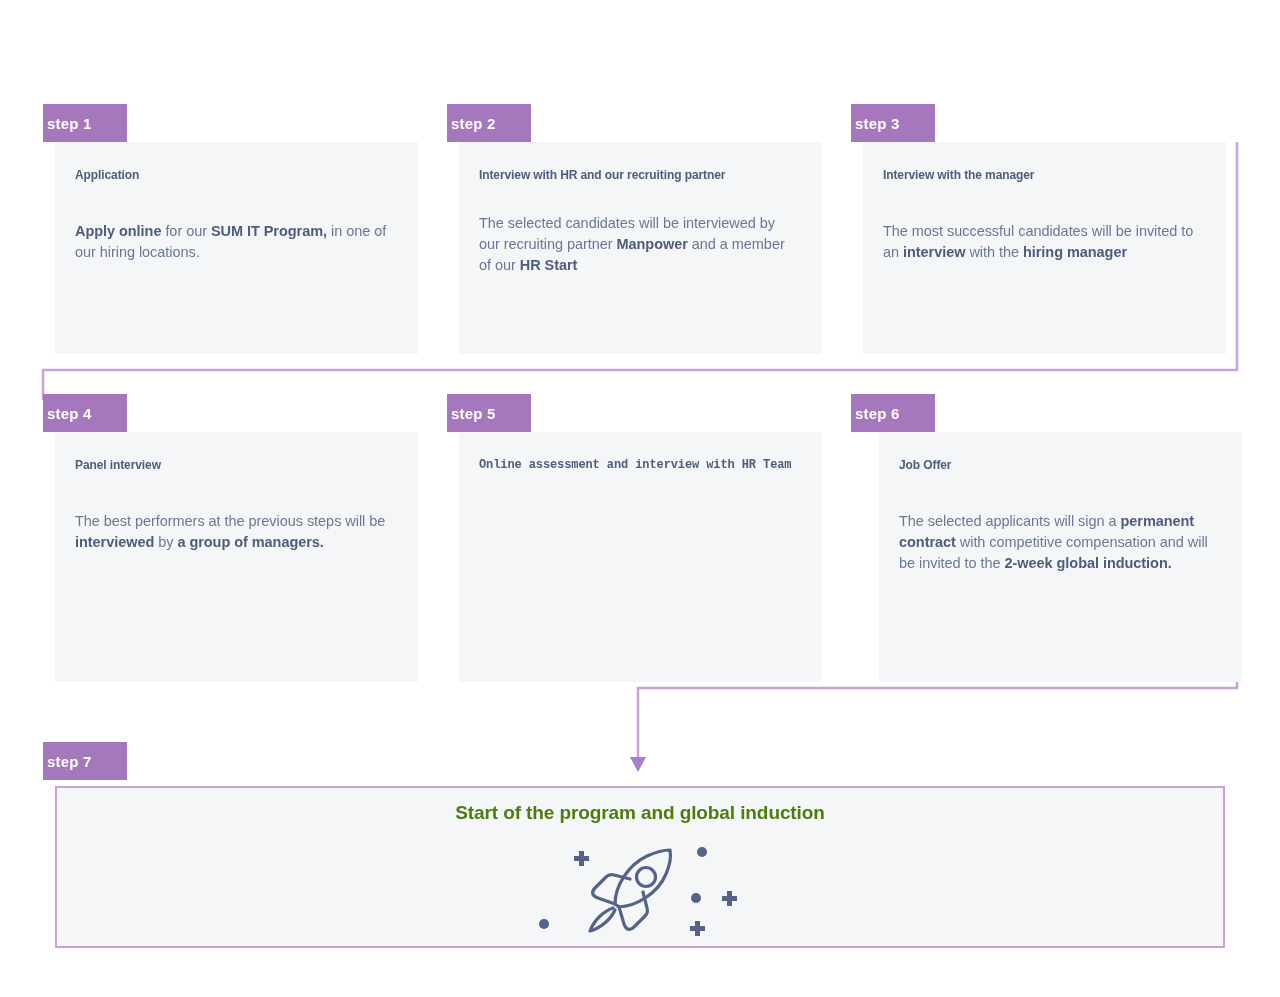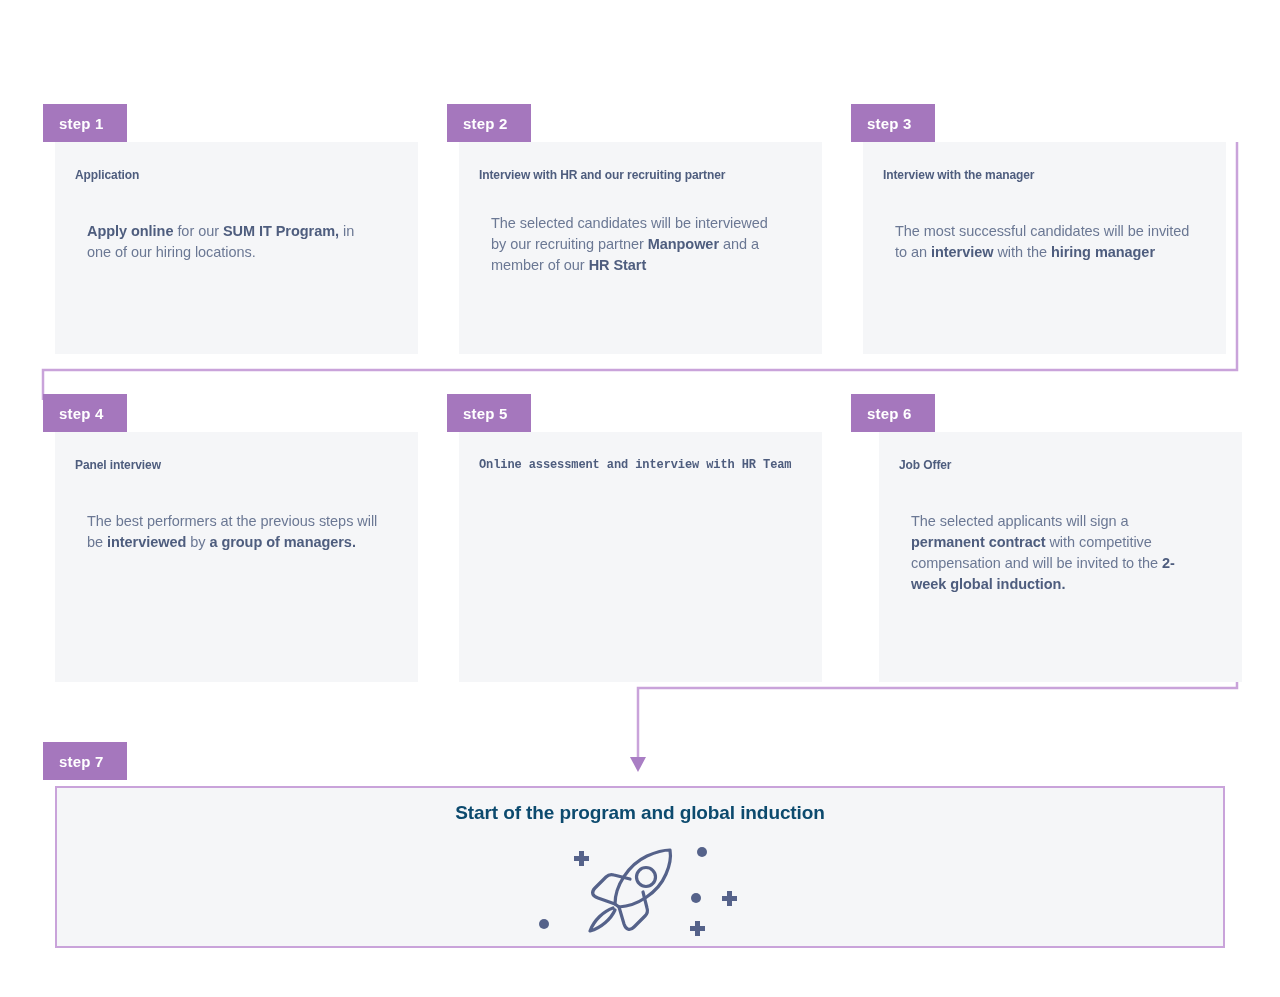--- a/index.html
+++ b/index.html
@@ -39,21 +39,21 @@
     top: 0;
     height: 38px;
     min-width: 84px;
     background: #a577bd;
     color: #ffffff;
     font-size: 15px;
     font-weight: bold;
     letter-spacing: 0.2px;
     display: flex;
     align-items: center;
-    padding: 0 16px;
+    padding: 0 4px;
     box-sizing: border-box;
     z-index: 5;
   }
   .step-body {
     position: absolute;
     top: 38px;
     background: #f5f6f8;
     box-sizing: border-box;
     padding: 26px 24px 20px 20px;
     z-index: 2;
@@ -66,21 +66,21 @@
     margin: 0 0 38px 0;
     letter-spacing: -0.1px;
   }
   .step-title.tight {
     margin-bottom: 30px;
   }
   .step-desc {
     color: #6b7894;
     font-size: 14.5px;
     line-height: 1.45;
-    margin: 12px;
+    margin: 0;
     letter-spacing: -0.05px;
   }
   .step-desc b {
     color: #4e5d7e;
     font-weight: bold;
   }
 
   
   .final-card {
     position: absolute;
@@ -92,21 +92,21 @@
     border: 2px solid #c9a3da;
     box-sizing: border-box;
     z-index: 3;
   }
   .final-title {
     position: absolute;
     left: 0;
     right: 0;
     top: 14px;
     text-align: center;
-    color: #0c4a6e;
+    color: #4d7c0f;
     font-size: 19px;
     font-weight: bold;
     letter-spacing: -0.1px;
   }
   .rocket-wrap {
     position: absolute;
     left: 50%;
     transform: translateX(-50%);
     top: 48px;
     width: 240px;

